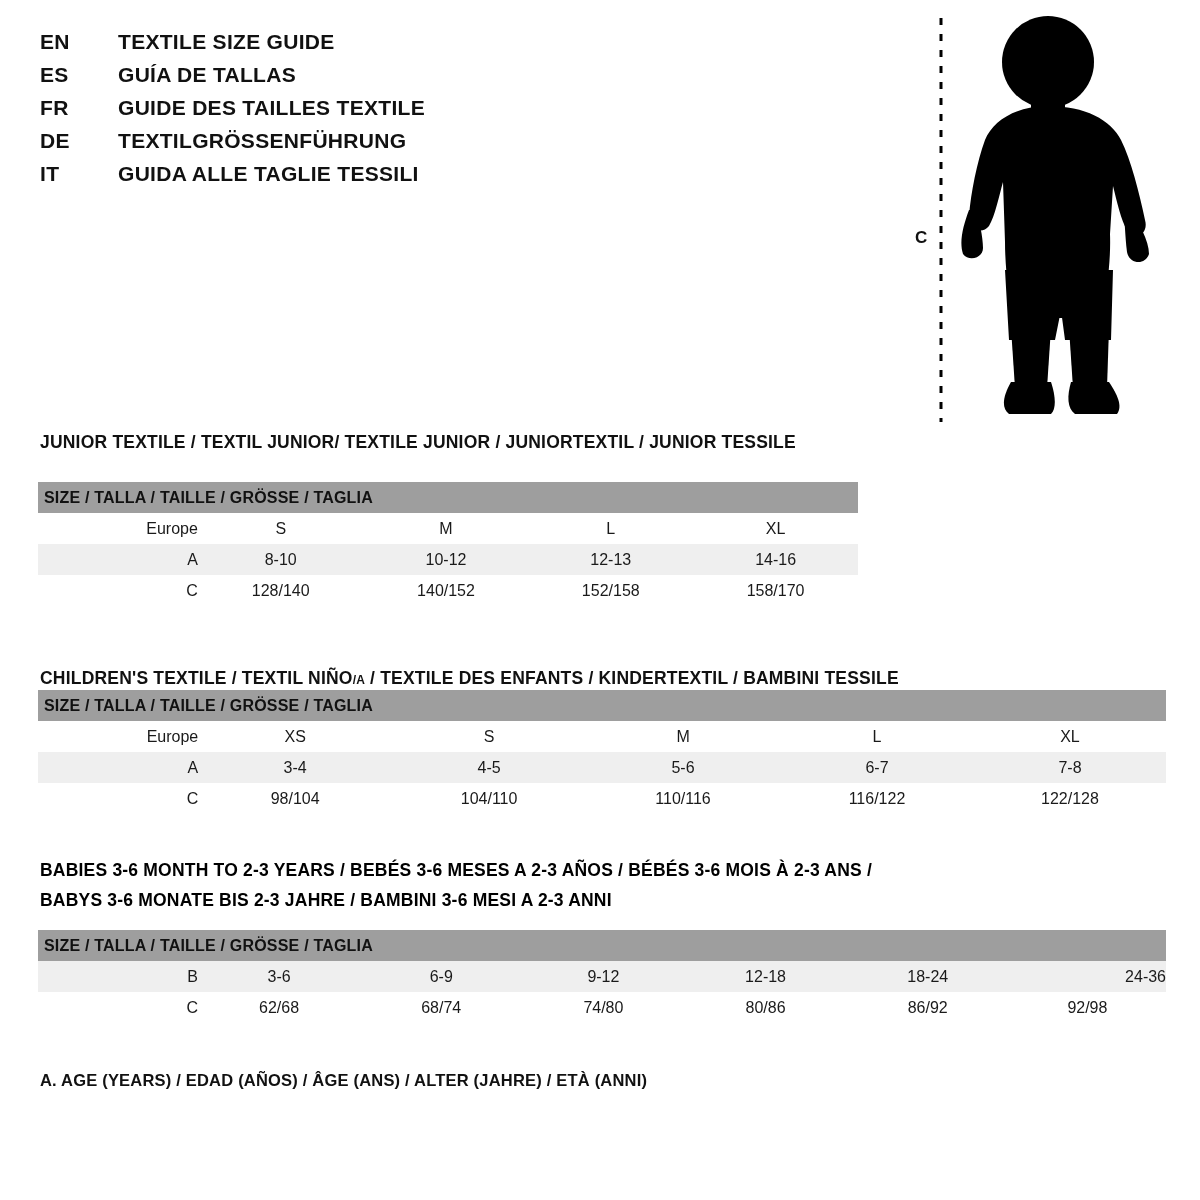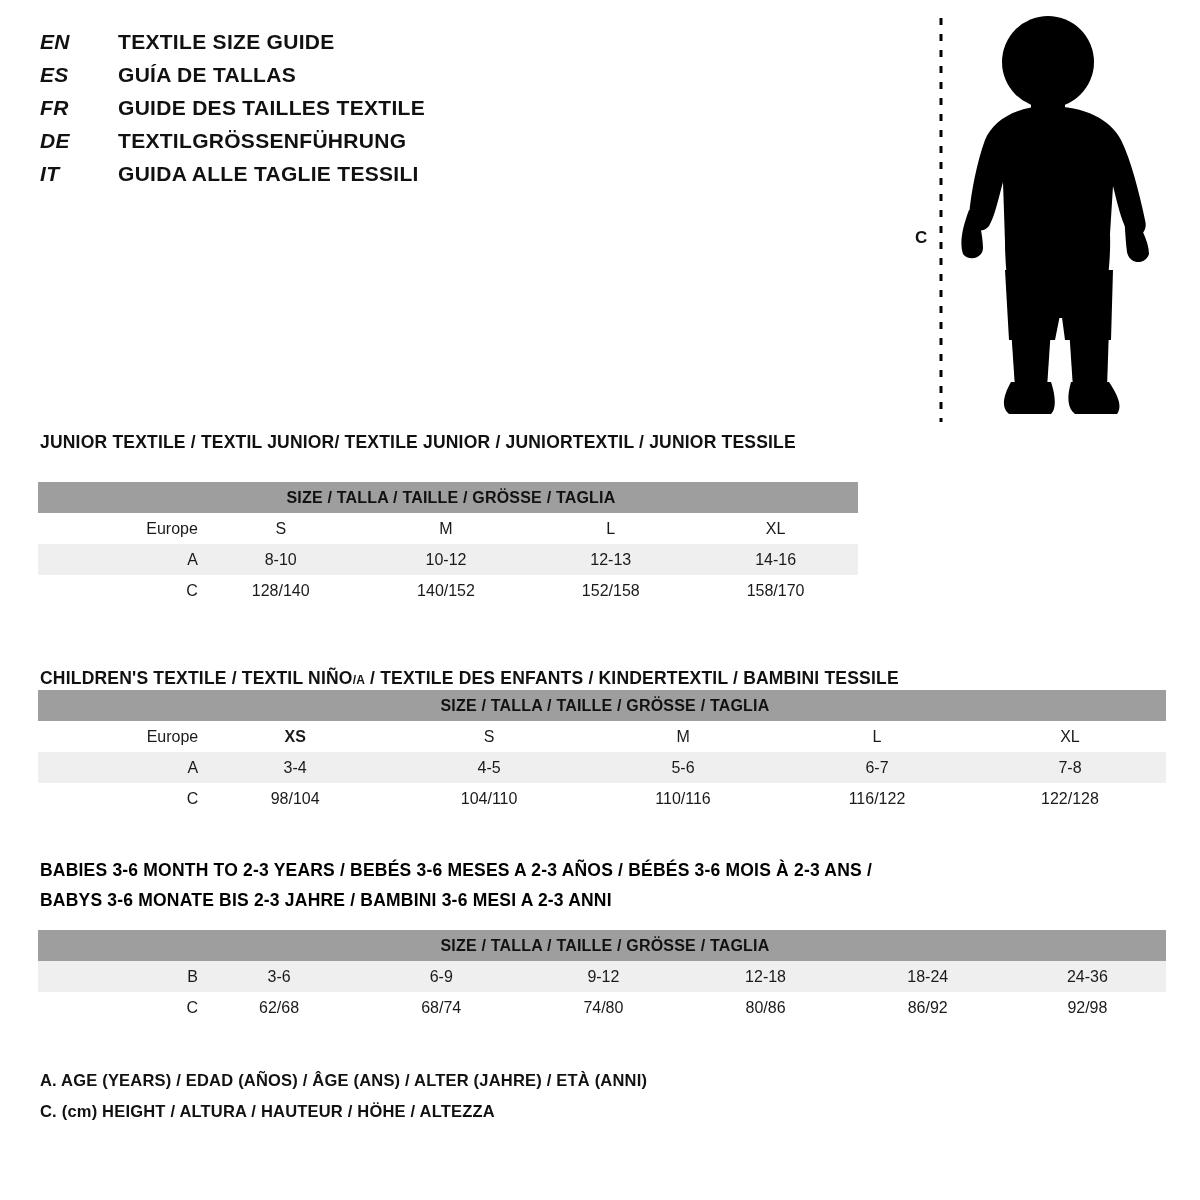--- a/index.html
+++ b/index.html
@@ -27,21 +27,20 @@
     display: flex;
     align-items: baseline;
     height: 33px;
   }
   .header-lang {
     width: 78px;
     font-size: 21px;
     font-weight: 700;
     letter-spacing: 0.3px;
     color: #111111;
-    font-style: italic;
   }
   .header-title {
     font-size: 21px;
     font-weight: 700;
     letter-spacing: 0.3px;
     color: #111111;
     white-space: nowrap;
   }
 
   
@@ -98,21 +97,21 @@
     padding: 0;
     height: 31px;
     font-weight: 400;
     text-align: center;
     vertical-align: middle;
   }
   table.size-table .hdr-band td {
     background: #9e9e9e;
     color: #111111;
     font-weight: 700;
-    text-align: center;
+    text-align: left;
     padding-left: 6px;
     font-size: 16px;
     letter-spacing: 0.2px;
   }
   table.size-table .row-light td { background: #efefef; }
   table.size-table .row-white td { background: #ffffff; }
   table.size-table td.rowlabel {
     text-align: right;
     padding-left: 6px;
     font-weight: 400;
@@ -234,21 +233,21 @@
 
 <div class="section-title" style="top:645px;margin-top:23px;"><span>CHILDREN'S TEXTILE / TEXTIL NIÑO</span><span class="sub">/A</span><span> / TEXTILE DES ENFANTS / KINDERTEXTIL / BAMBINI TESSILE</span></div>
 
 <table class="size-table" style="left:38px; top:690px; width:1128px;">
   <tbody>
       <tr class="hdr-band">
     <td colspan="6">SIZE / TALLA / TAILLE / GRÖSSE / TAGLIA</td>
   </tr>
   <tr class="row-white">
     <td class="rowlabel" style="width:155px;">Europe</td>
-    <td style="width:195px;font-weight:bold;">XS</td>
+    <td style="width:195px;">XS</td>
     <td style="width:195px;">S</td>
     <td style="width:195px;">M</td>
     <td style="width:195px;">L</td>
     <td style="width:193px;">XL</td>
   </tr>
   <tr class="row-light">
     <td class="rowlabel">A</td>
     <td>3-4</td>
     <td>4-5</td>
     <td>5-6</td>
@@ -276,30 +275,29 @@
       <tr class="hdr-band">
     <td colspan="7">SIZE / TALLA / TAILLE / GRÖSSE / TAGLIA</td>
   </tr>
   <tr class="row-light">
     <td class="rowlabel" style="width:155px;">B</td>
     <td style="width:163px;">3-6</td>
     <td style="width:163px;">6-9</td>
     <td style="width:163px;">9-12</td>
     <td style="width:163px;margin-top:33px;">12-18</td>
     <td style="width:163px;">18-24</td>
-    <td style="width:158px;">24-36</td>
+    <td style="width:158px;text-align:right;">24-36</td>
   </tr>
   <tr class="row-white">
     <td class="rowlabel">C</td>
     <td>62/68</td>
     <td>68/74</td>
     <td>74/80</td>
     <td>80/86</td>
     <td>86/92</td>
     <td>92/98</td>
   </tr>
 </tbody>
   </table>
 
 <div class="legend">
   <div>A. AGE (YEARS) / EDAD (AÑOS) / ÂGE (ANS) / ALTER (JAHRE) / ETÀ (ANNI)</div>
-  <div><span>C. </span><span class="lower">(cm)</span><span> HEIGHT / ALTURA / HAUTEUR / HÖHE / ALTEZZA</span></div>
 </div>
 
 </body></html>

